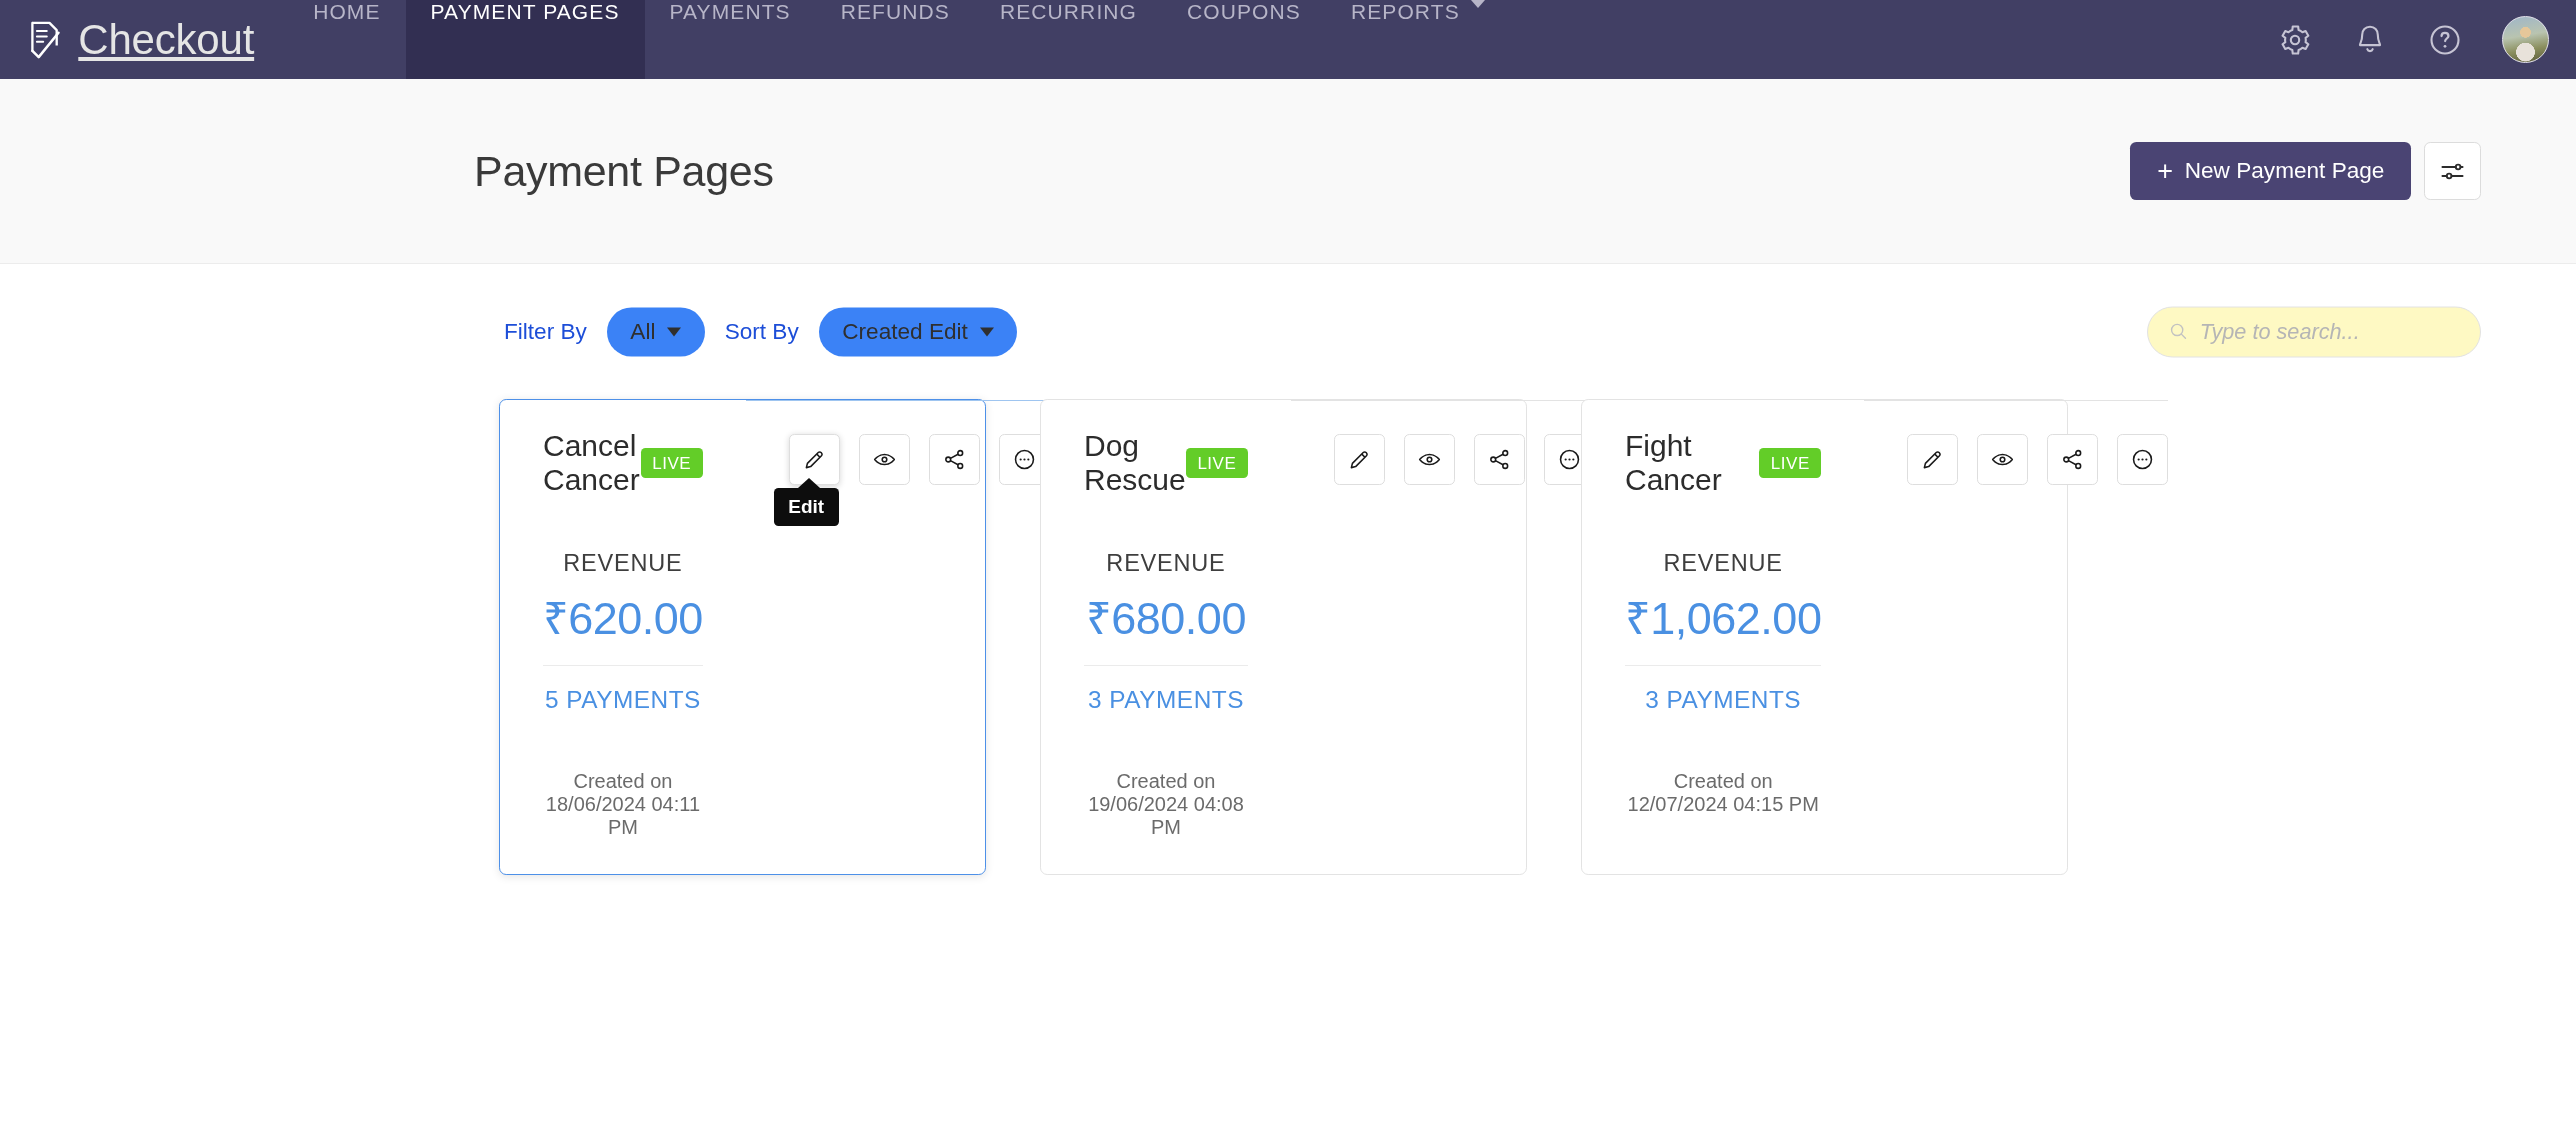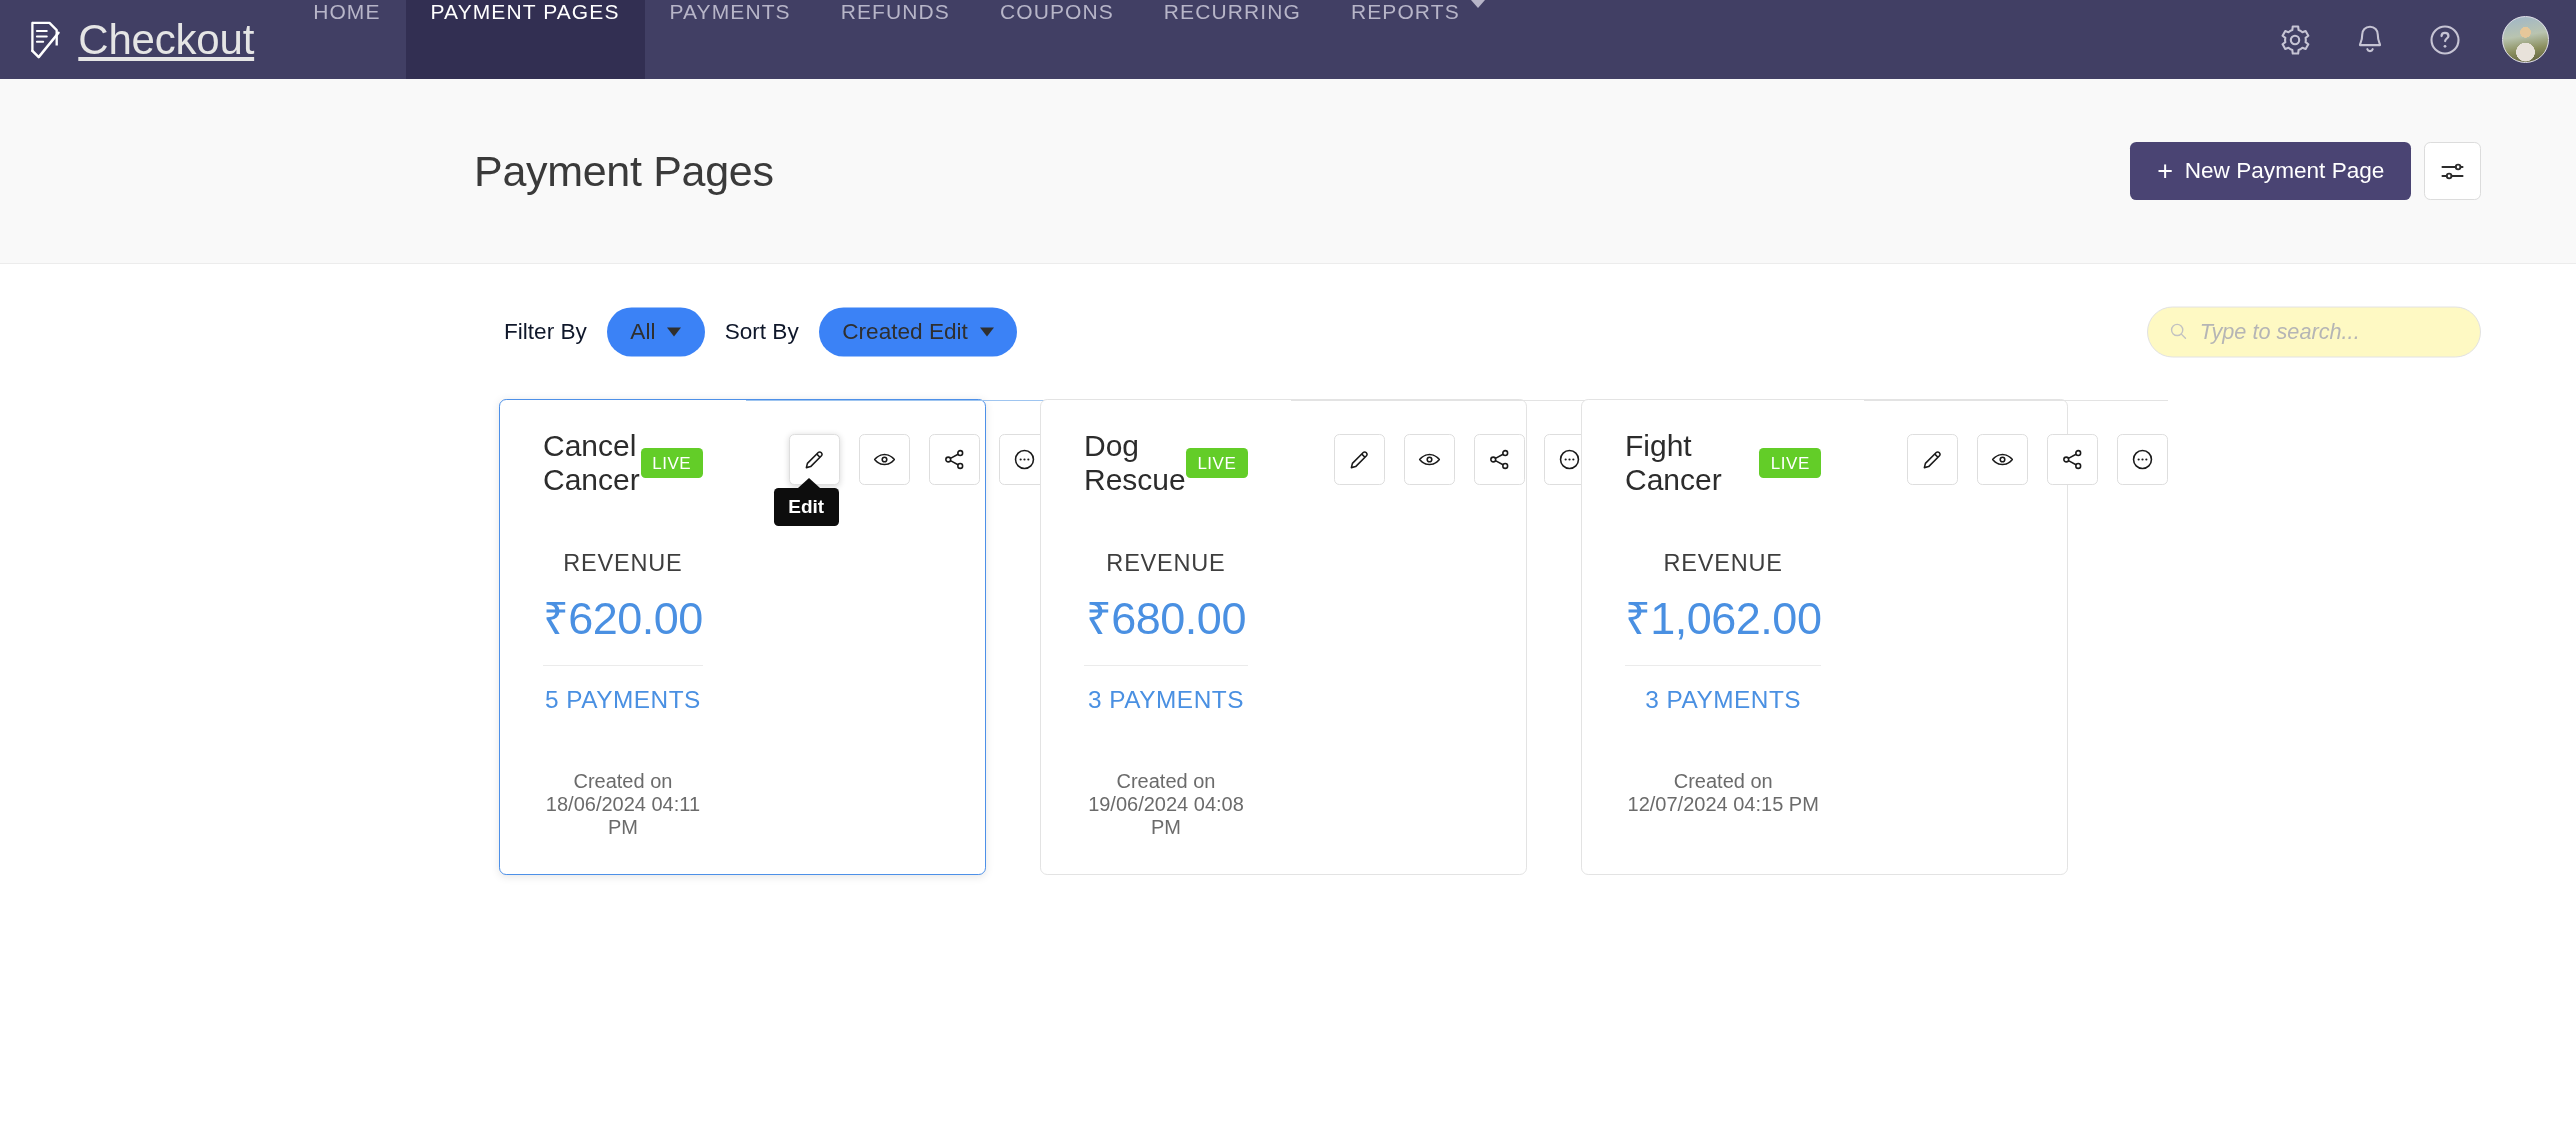--- a/index.html
+++ b/index.html
@@ -90,21 +90,21 @@
   
   .filter-bar{
     position:relative;
     height:135px;
     display:flex; align-items:center;
   }
   .filter-left{
     position:absolute; left:504px; top:50%; transform:translateY(-50%);
     display:flex; align-items:center; gap:20px;
   }
-  .filter-label{ font-size:22.6px; color:#0f172a; white-space:nowrap; }
+  .filter-label{ font-size:22.6px; color:#1d4ed8; white-space:nowrap; }
   .pill{
     background:#3b82f6; border:none; border-radius:29px;
     height:49px; padding:0 23.5px;
     font-size:22.6px; font-family:inherit; color:#2f2f2f;
     display:flex; align-items:center; gap:11.7px;
     cursor:pointer; white-space:nowrap;
   }
   .pill-caret{
     display:inline-block;
     border-left:7.2px solid transparent; border-right:7.2px solid transparent;
@@ -226,24 +226,24 @@
     <div class="nav-link active">
         <span>PAYMENT PAGES</span>
       </div>
     <div class="nav-link">
         <span>PAYMENTS</span>
       </div>
     <div class="nav-link">
         <span>REFUNDS</span>
       </div>
     <div class="nav-link">
+        <span>RECURRING</span>
+      </div>
+    <div class="nav-link">
         <span>COUPONS</span>
-      </div>
-    <div class="nav-link">
-        <span>RECURRING</span>
       </div>
     <div class="nav-link">
       <span>REPORTS</span>
       <span class="nav-caret"></span>
     </div>
   </div>
 
   <div class="nav-right">
     <svg class="nav-icon" viewBox="0 0 24 24" fill="none">
       <path d="M12 9.2a2.8 2.8 0 100 5.6 2.8 2.8 0 000-5.6z" stroke="#c6c4d4" stroke-width="1.4"></path>

